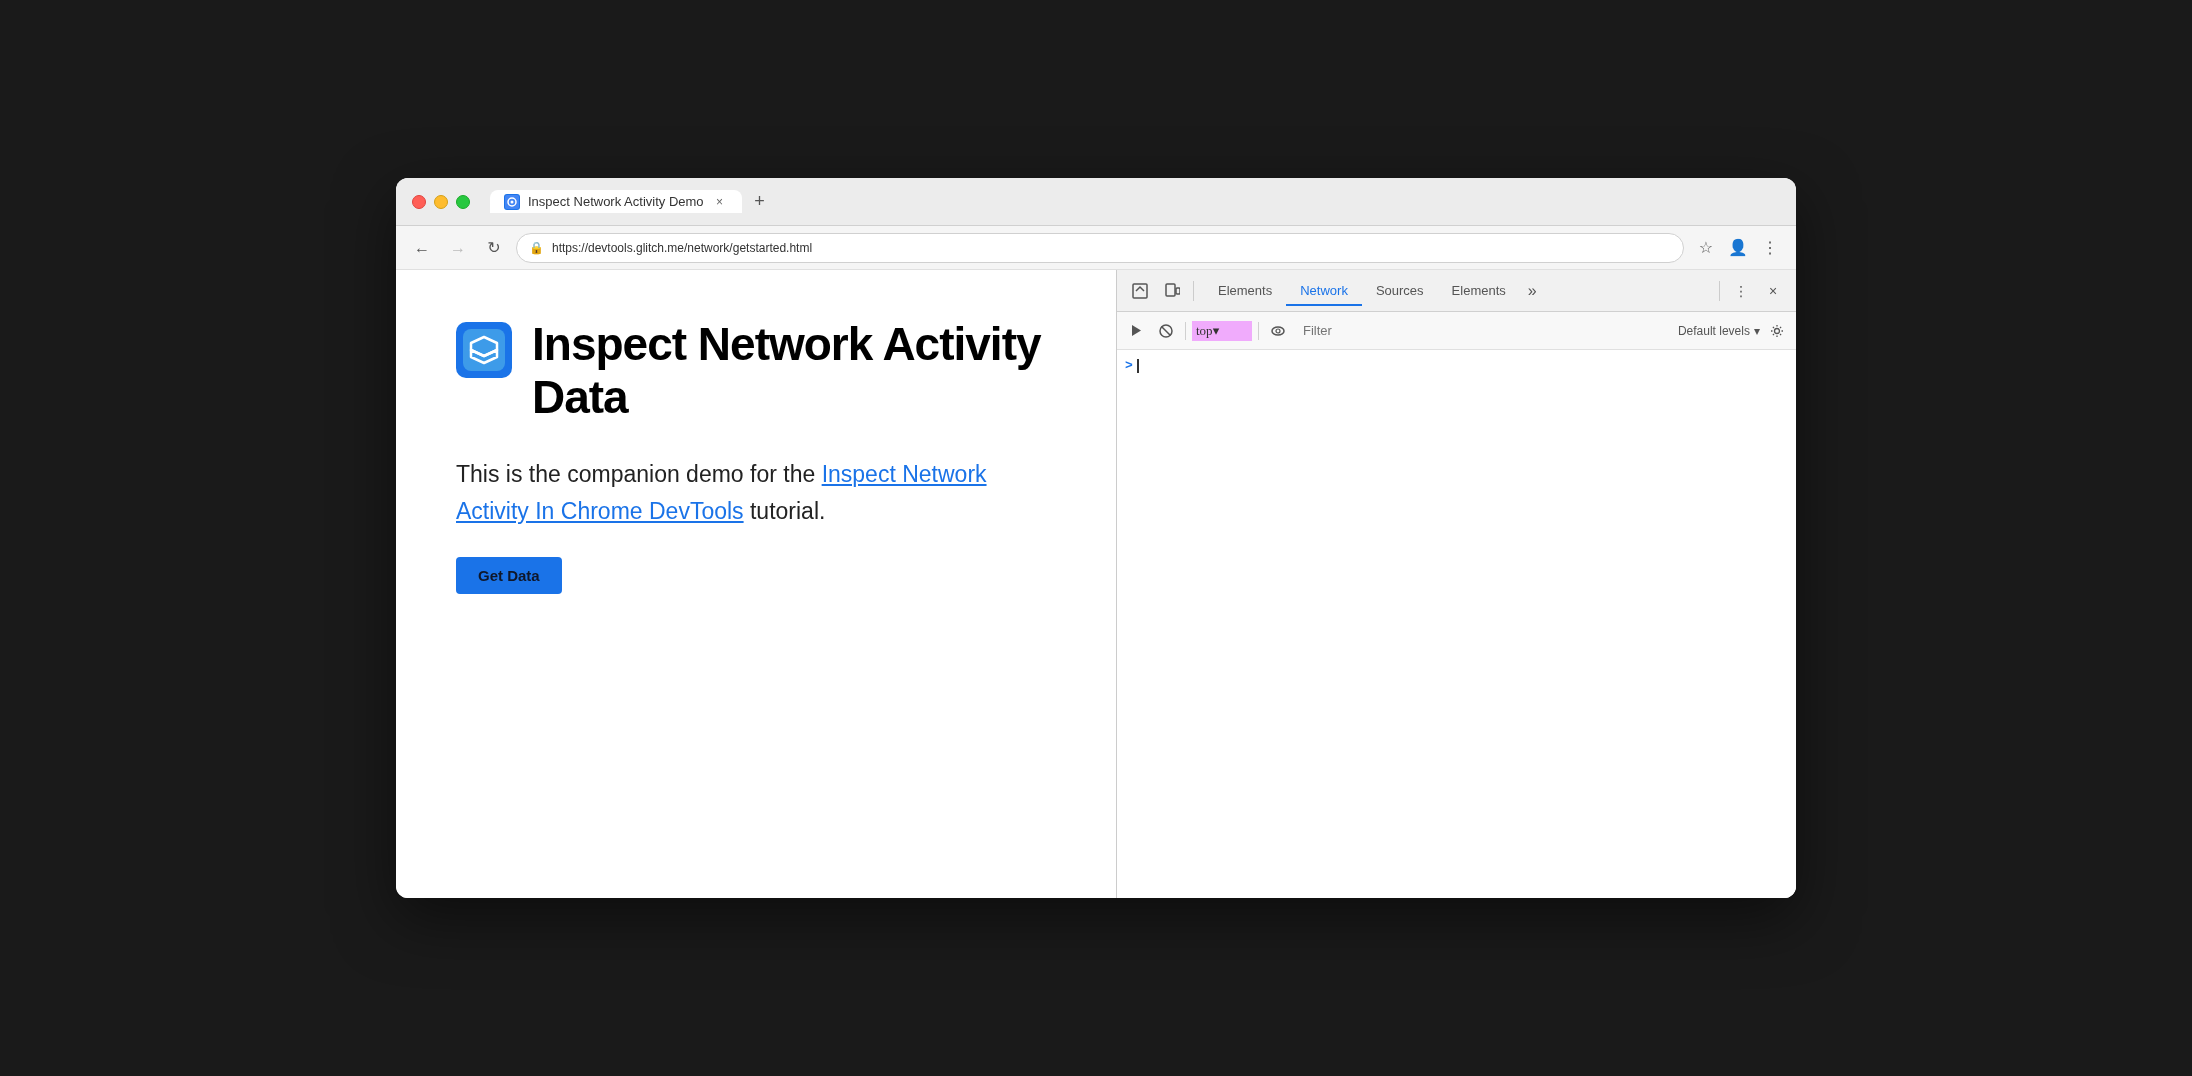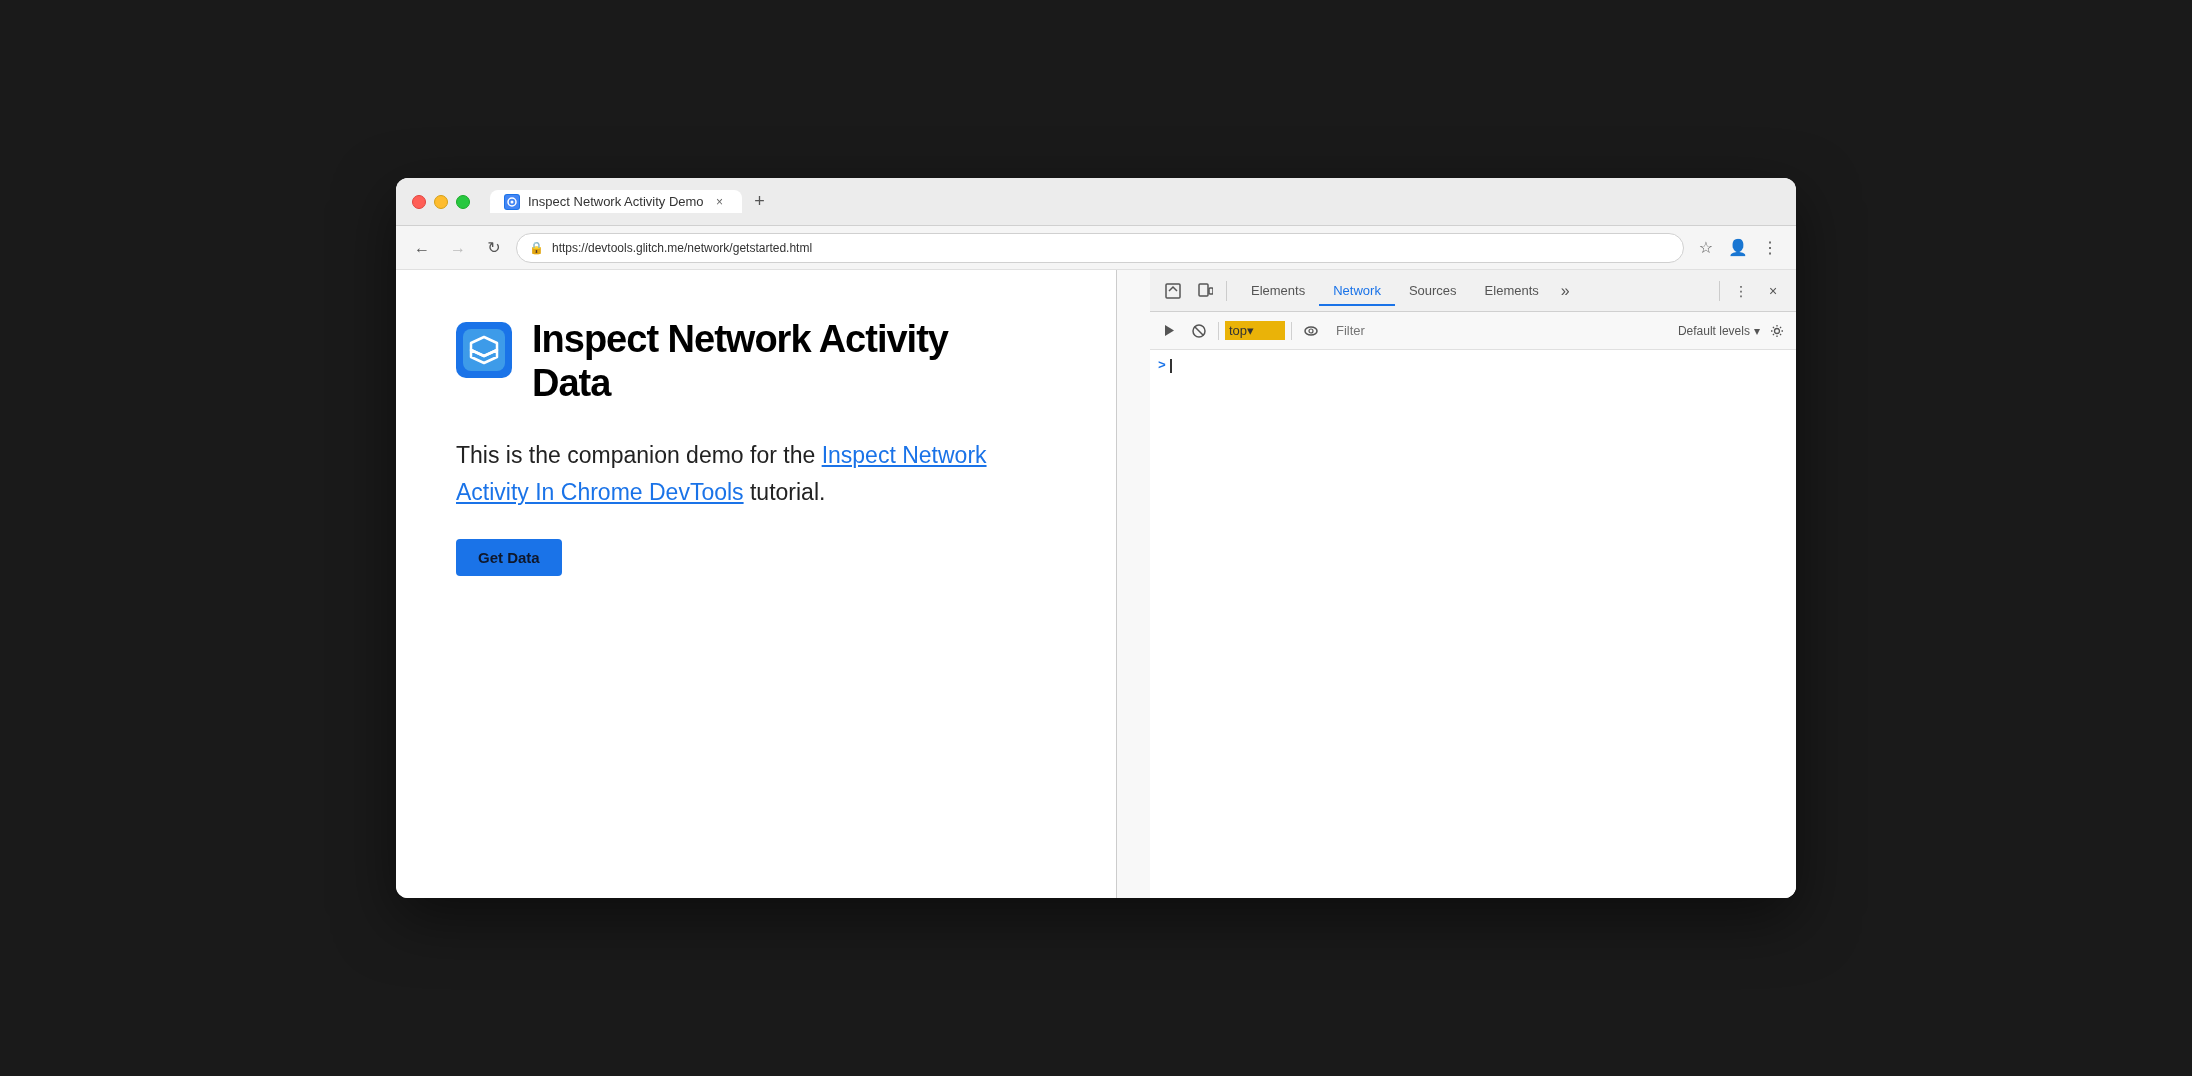--- a/index.html
+++ b/index.html
@@ -199,21 +199,21 @@
       background: #1a73e8;
       border-radius: 10px;
       display: flex;
       align-items: center;
       justify-content: center;
       flex-shrink: 0;
       margin-top: 4px;
     }
 
     .page-title {
-      font-size: 38px;
+      font-size: 46px;
       font-weight: 800;
       color: #000;
       line-height: 1.15;
       letter-spacing: -1px;
     }
 
     .page-description {
       font-size: 23px;
       color: #222;
       line-height: 1.6;
@@ -239,21 +239,20 @@
       display: inline-block;
     }
 
     
     .devtools-panel {
       width: 680px;
       background: #f8f8f8;
       border-left: 1px solid #ccc;
       display: flex;
       flex-direction: column;
-      padding-left: 33px;
     }
 
     .devtools-toolbar {
       background: #f1f1f1;
       border-bottom: 1px solid #d0d0d0;
       height: 42px;
       display: flex;
       align-items: center;
       padding: 0 8px;
       gap: 2px;
@@ -342,30 +341,31 @@
     }
 
     .console-separator {
       width: 1px;
       height: 18px;
       background: #d0d0d0;
       margin: 0 2px;
     }
 
     .console-context-select {
-      background: #eab308;
+      background: #f0abfc;
       border: none;
       font-size: 13px;
       color: #333;
       padding: 2px 4px;
       cursor: pointer;
       display: flex;
       align-items: center;
       gap: 0;
       min-width: 60px;
+      font-family: Liberation Serif, serif;
     }
 
     .console-filter {
       flex: 1;
       background: transparent;
       border: none;
       font-size: 13px;
       color: #333;
       padding: 2px 8px;
       outline: none;

